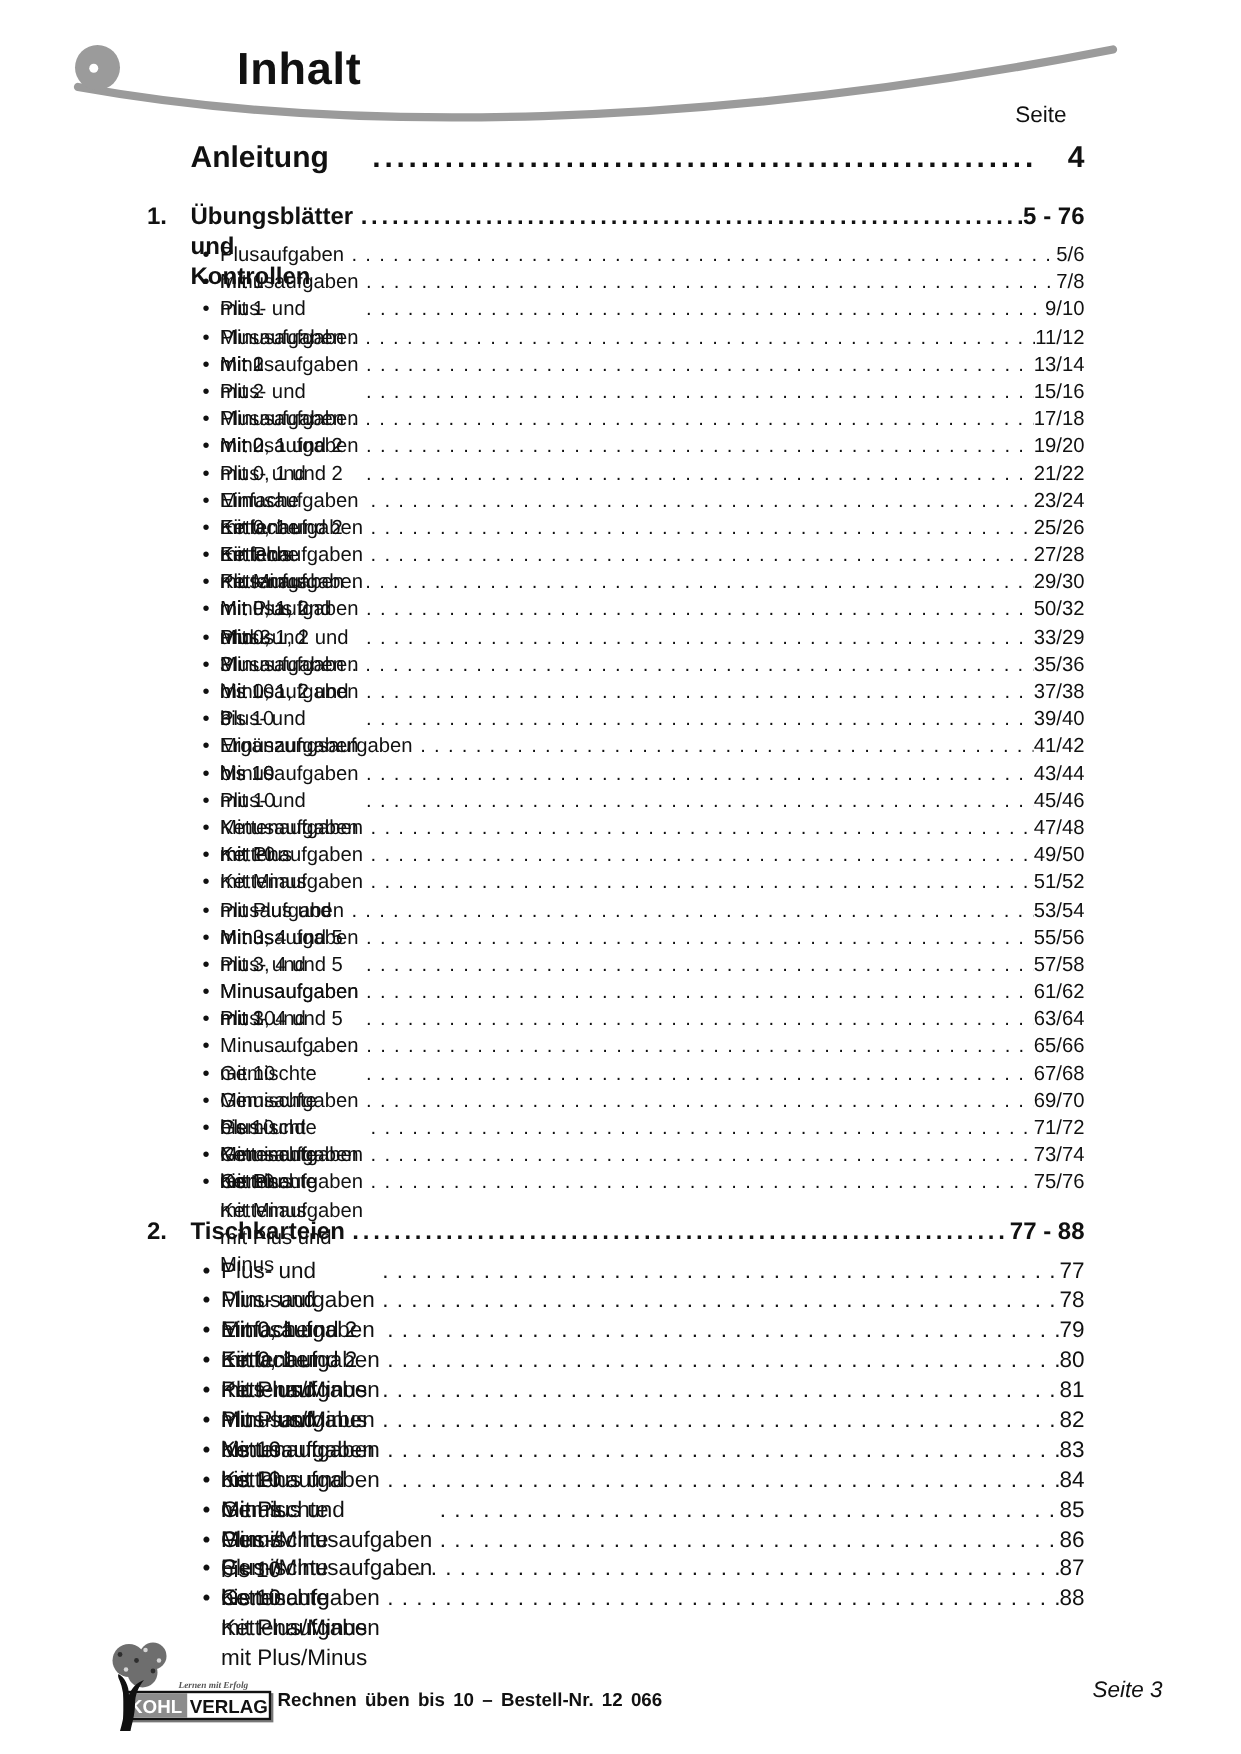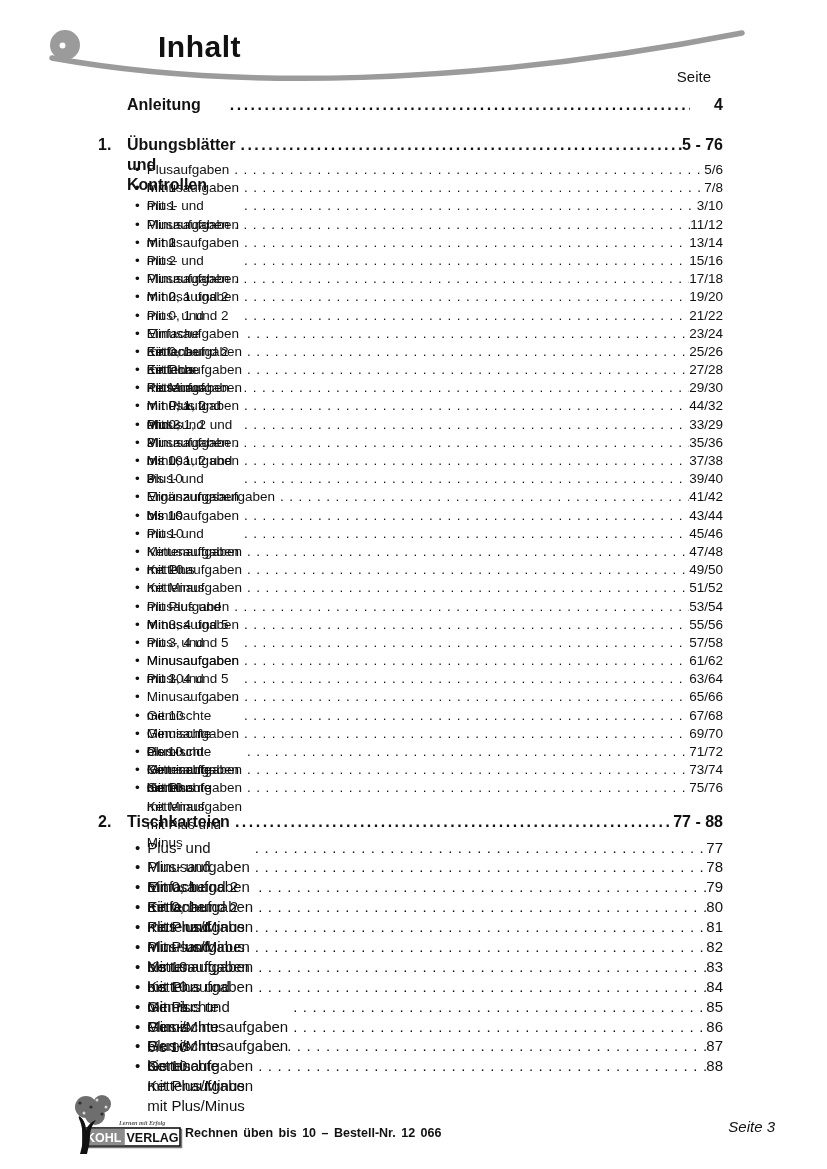--- a/index.html
+++ b/index.html
@@ -25,21 +25,21 @@
   .toc { position:absolute; left:98px; top:96px; width:625px; }
   .toc-row { display:flex; align-items:baseline; }
   .leader { flex:1 1 auto; overflow:hidden; white-space:nowrap; min-width:8px; padding:0 3px 0 5px; }
   .leader::after {
     content:"........................................................................................................................................................";
   }
   .bold-leader::after { letter-spacing:2.5px; }
   .item-leader::after { letter-spacing:5.5px; }
   .page-num { white-space:nowrap; text-align:right; }
 
-  .anleitung-row { padding-left:29px; font-weight:bold; font-size:16px; height:18px; line-height:18px;gap:24px; }
+  .anleitung-row { padding-left:29px; font-weight:bold; font-size:20px; height:18px; line-height:18px;gap:24px; }
 
   .section-block-1 { margin-top:21px; }
   .section-block-2 { margin-top:14px; }
   .section-row { font-weight:bold; font-size:16px; height:20px; line-height:20px; margin-bottom:6px; }
   .section-num { flex:0 0 29px; }
 
   .items { list-style:none; margin:0; padding:0 0 0 37px; }
   .item-row { display:flex; align-items:baseline; }
   .sec1 .item-row { height:18.2px; line-height:18.2px; font-size:13.5px; }
   .sec2 .item-row { height:19.9px; line-height:19.9px; font-size:15px; }
@@ -93,21 +93,21 @@
         <li class="item-row">
     <span class="bullet"></span>
     <span class="item-label">Minusaufgaben mit 1</span>
     <span class="leader item-leader"></span>
     <span class="page-num item-page">7/8</span>
   </li>
         <li class="item-row">
     <span class="bullet"></span>
     <span class="item-label">Plus- und Minusaufgaben mit 1</span>
     <span class="leader item-leader"></span>
-    <span class="page-num item-page">3/10</span>
+    <span class="page-num item-page">9/10</span>
   </li>
         <li class="item-row">
     <span class="bullet"></span>
     <span class="item-label">Plusaufgaben mit 2</span>
     <span class="leader item-leader"></span>
     <span class="page-num item-page">11/12</span>
   </li>
         <li class="item-row">
     <span class="bullet"></span>
     <span class="item-label">Minusaufgaben mit 2</span>
@@ -159,21 +159,21 @@
         <li class="item-row">
     <span class="bullet"></span>
     <span class="item-label">Plusaufgaben mit 0, 1, 2 und 3</span>
     <span class="leader item-leader"></span>
     <span class="page-num item-page">29/30</span>
   </li>
         <li class="item-row">
     <span class="bullet"></span>
     <span class="item-label">Minusaufgaben mit 0, 1, 2 und 3</span>
     <span class="leader item-leader"></span>
-    <span class="page-num item-page">44/32</span>
+    <span class="page-num item-page">50/32</span>
   </li>
         <li class="item-row">
     <span class="bullet"></span>
     <span class="item-label">Plus- und Minusaufgaben mit 0, 1, 2 und 3</span>
     <span class="leader item-leader"></span>
     <span class="page-num item-page">33/29</span>
   </li>
         <li class="item-row">
     <span class="bullet"></span>
     <span class="item-label">Plusaufgaben bis 10</span>

